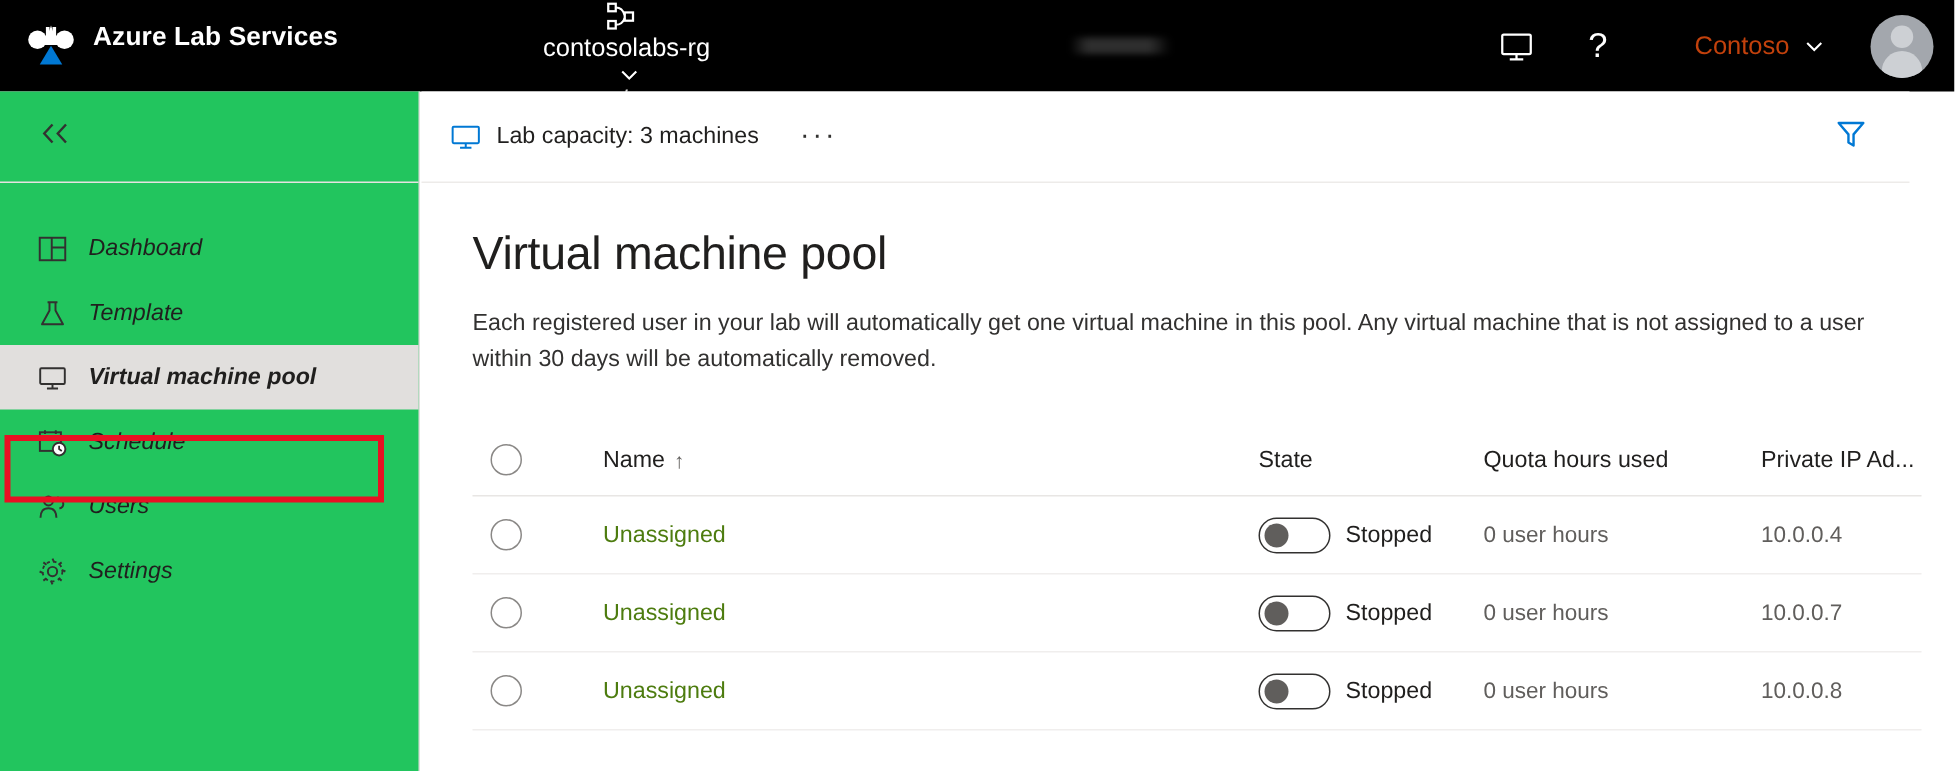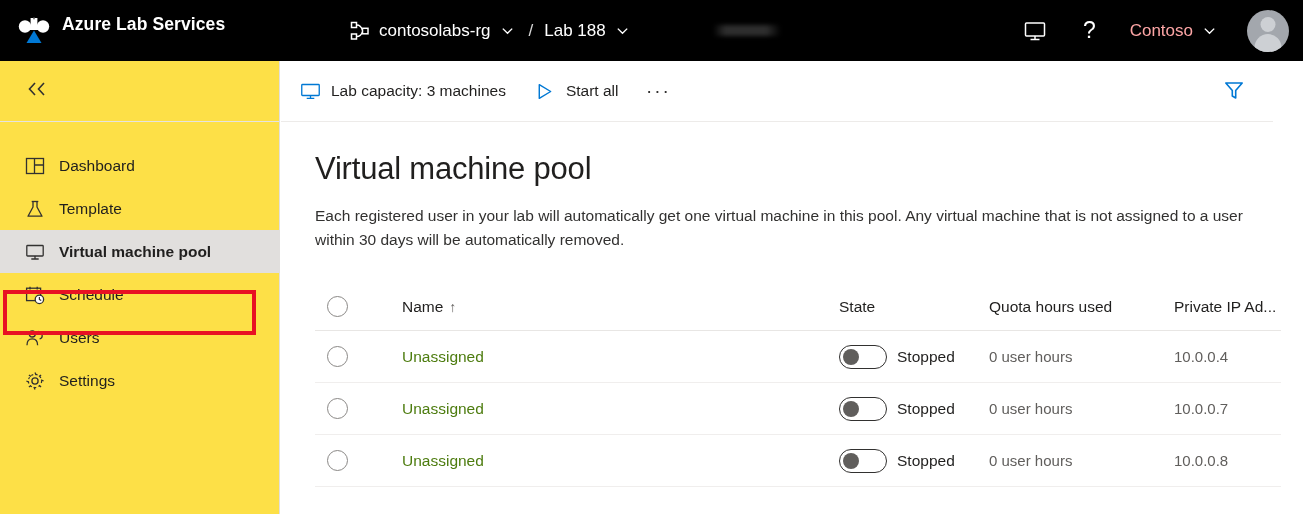--- a/index.html
+++ b/index.html
@@ -19,22 +19,22 @@
     display: flex; align-items: center;
   }
   .brand { display: flex; align-items: flex-start; padding-left: 14px; }
   .brand-logo { width: 40px; height: 34px; position: relative; flex: 0 0 auto; }
   .brand-title {
     color: #ffffff; font-size: 17.5px; font-weight: bold;
     margin-left: 8px; letter-spacing: .1px; white-space: nowrap;
   }
 
   .breadcrumb {
-    position: absolute; left: 349px; top: 0; height: 61px;
-    display: flex; align-items: center; gap: 0;
+    position: absolute; left: 362px; top: 0; height: 61px;
+    display: flex; align-items: center; gap: 0; flex-direction: column;
   }
   .bc-rg-icon { width: 22px; height: 22px; margin-right: 8px; flex: 0 0 auto; }
   .bc-link {
     color: #ffffff; font-size: 17px; white-space: nowrap;
   }
   .bc-chev { margin: 0 6px 0 9px; display: inline-flex; align-items: center; }
   .bc-sep { color: #d6d6d6; font-size: 17px; margin: 0 11px 0 8px; }
 
   .redacted {
     position: absolute; left: 713px; top: 25px;
@@ -48,43 +48,44 @@
   .topright {
     position: absolute; right: 0; top: 0; height: 61px;
     display: flex; align-items: center; padding-right: 14px; gap: 0;
   }
   .tr-btn {
     height: 61px; display: flex; align-items: center; justify-content: center;
     padding: 0 18px; cursor: pointer;
   }
   .tr-help { font-size: 23px; color: #ffffff; line-height: 1; }
   .tenant { display: flex; align-items: center; padding: 0 12px 0 16px; cursor: pointer; }
-  .tenant-name { color: #fca5a5; font-size: 17px; }
+  .tenant-name { color: #c2410c; font-size: 17px; margin-left: 24px; }
   .avatar {
     width: 42px; height: 42px; border-radius: 50%;
     background: #a3a7ad; margin-left: 12px; position: relative;
     overflow: hidden; flex: 0 0 auto; cursor: pointer;
   }
   .avatar::before {
     content: ""; position: absolute; left: 50%; top: 7px;
     width: 15px; height: 15px; border-radius: 50%;
     background: #cdd0d4; transform: translateX(-50%);
   }
   .avatar::after {
     content: ""; position: absolute; left: 50%; top: 24px;
     width: 27px; height: 22px; border-radius: 14px 14px 0 0;
     background: #cdd0d4; transform: translateX(-50%);
   }
 
   
   .sidebar {
     position: absolute; left: 0; top: 61px;
     width: 280px; height: 453px;
-    background: #fde047;
+    background: #22c55e;
     border-right: 1px solid #e1dfdd;
+    font-style: italic;
   }
   .collapse-row {
     height: 61px; display: flex; align-items: center; padding-left: 24px;
     border-bottom: 1px solid #e5e3e1;
     cursor: pointer;
   }
   .navlist { padding-top: 22px; }
   .navitem {
     height: 43px; display: flex; align-items: center;
     padding-left: 24px; cursor: pointer; position: relative;
@@ -335,28 +336,20 @@
     <div class="cmd">
       <span class="c-icon">
         <svg viewBox="0 0 22 20" width="21" height="19">
           <rect x="1.8" y="2.6" width="18.4" height="11.6" rx=".8" fill="none" stroke="#0078d4" stroke-width="1.4"></rect>
           <path d="M11 14.2 L11 17 M7 17.3 L15 17.3" stroke="#0078d4" stroke-width="1.4"></path>
         </svg>
       </span>
       <span class="c-label">Lab capacity: 3 machines</span>
     </div>
 
-    <div class="cmd">
-      <span class="c-icon">
-        <svg viewBox="0 0 20 20" width="19" height="19">
-          <path d="M4.5 2.8 L16.5 10 L4.5 17.2 Z" fill="none" stroke="#0078d4" stroke-width="1.5" stroke-linejoin="round"></path>
-        </svg>
-      </span>
-      <span class="c-label">Start all</span>
-    </div>
 
     <div class="cmd-more">···</div>
 
     <div class="filter-btn">
       <span>
         <svg viewBox="0 0 22 22" width="22" height="22">
           <path d="M2.8 4 L19.2 4 L12.7 11.6 L12.7 19 L9.3 17 L9.3 11.6 Z" fill="none" stroke="#0078d4" stroke-width="1.6" stroke-linejoin="round"></path>
         </svg>
       </span>
     </div>

